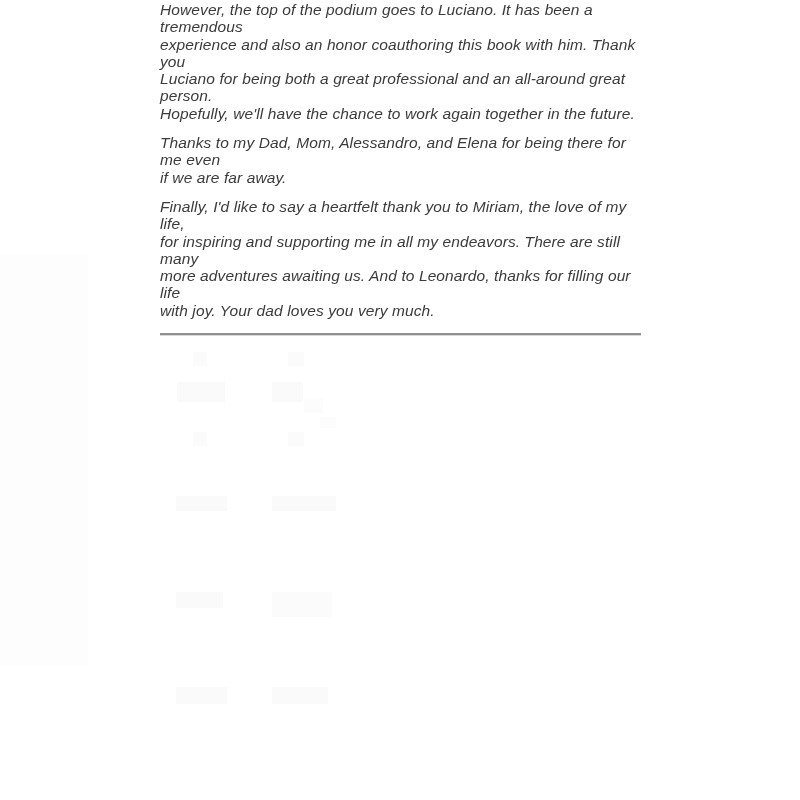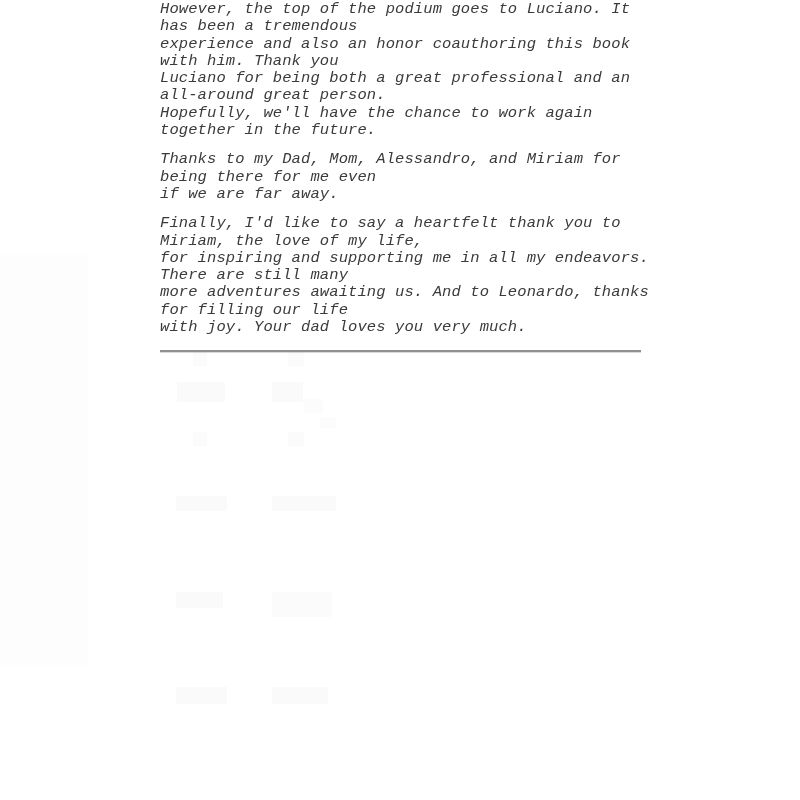--- a/index.html
+++ b/index.html
@@ -6,21 +6,21 @@
     margin: 0;
     padding: 0;
     background: #ffffff;
   }
   .canvas {
     position: relative;
     width: 800px;
     height: 800px;
     background: #ffffff;
     overflow: hidden;
-    font-family: Liberation Mono, monospace;
+    font-family: Liberation Sans, sans-serif;
   }
   .text-block {
     position: absolute;
     left: 160px;
     top: 1px;
     width: 492px;
   }
   .para {
     margin: 0 0 12px 0;
     font-style: italic;
@@ -45,21 +45,21 @@
 </style>
 </head>
 <body>
 
 <div class="canvas">
   <div class="text-block">
     <p class="para">However, the top of the podium goes to Luciano. It has been a tremendous
 experience and also an honor coauthoring this book with him. Thank you
 Luciano for being both a great professional and an all-around great person.
 Hopefully, we'll have the chance to work again together in the future.</p>
-    <p class="para">Thanks to my Dad, Mom, Alessandro, and Miriam for being there for me even
+    <p class="para">Thanks to my Dad, Mom, Alessandro, and Elena for being there for me even
 if we are far away.</p>
     <p class="para">Finally, I'd like to say a heartfelt thank you to Miriam, the love of my life,
 for inspiring and supporting me in all my endeavors. There are still many
 more adventures awaiting us. And to Leonardo, thanks for filling our life
 with joy. Your dad loves you very much.</p>
     <hr class="rule">
   </div>
   <div id="ghost-layer">
       <div class="ghost" style="left: 0px; top: 255px; width: 88px; height: 410px; background: rgba(0, 0, 0, 0.008);"></div>
       <div class="ghost" style="left: 193px; top: 352px; width: 14px; height: 14px; background: rgba(0, 0, 0, 0.016);"></div>

